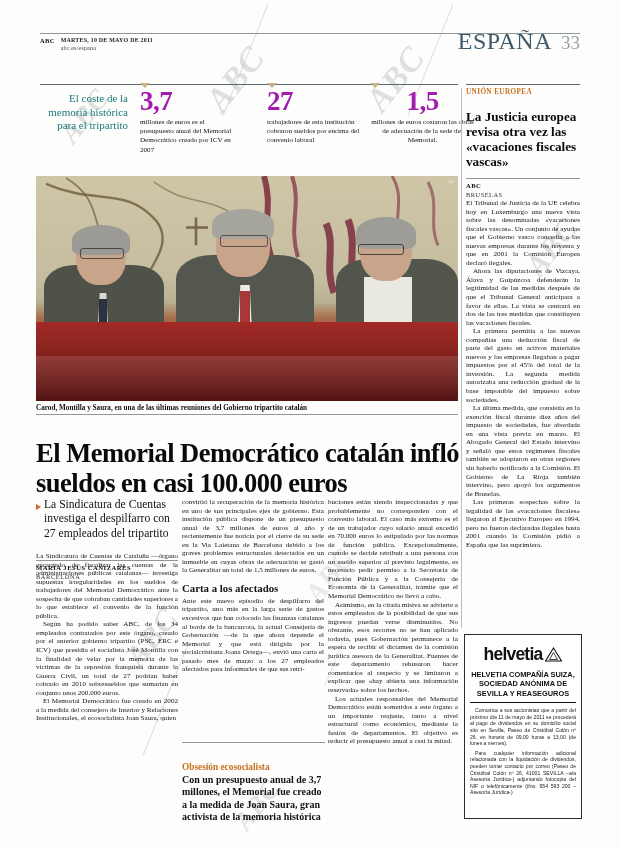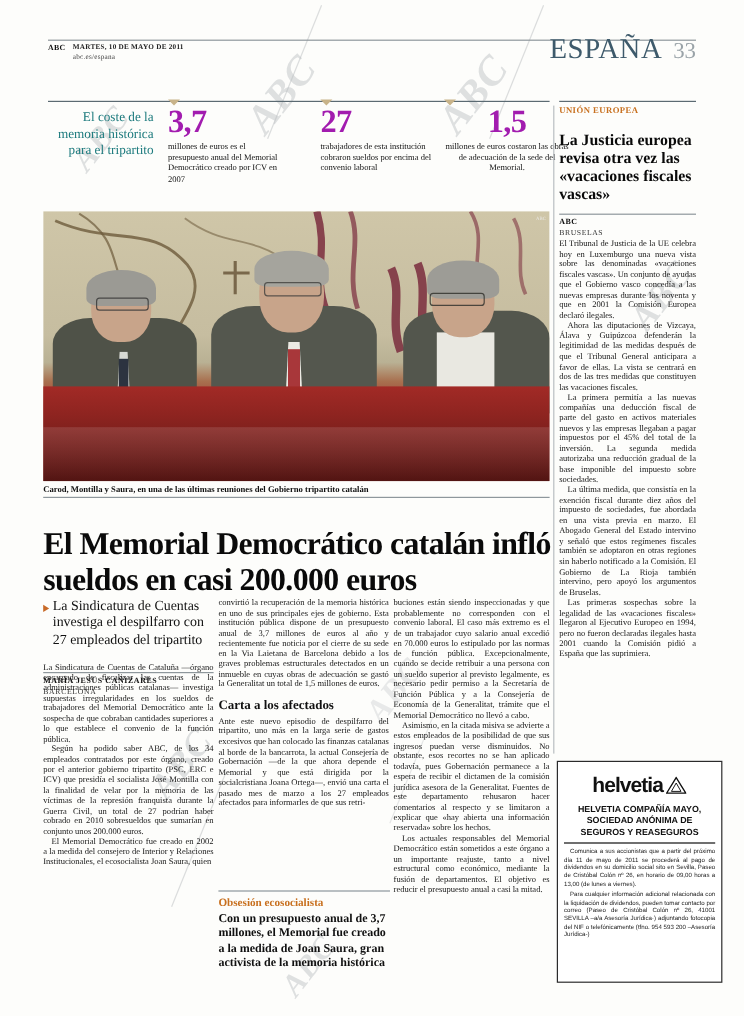--- a/index.html
+++ b/index.html
@@ -91,41 +91,41 @@
   .col p.first{text-indent:0;}
   .c-1{left:36px;top:552px;width:142px;}
   .c-2{left:182px;top:498px;width:142px;}
   .c-3{left:328px;top:498px;width:130px;}
 
   .subhead{font-weight:700;font-size:10.8px;line-height:12px;color:#111;margin:7px 0 3px;}
 
   
   .hl{position:absolute;left:182px;top:748px;width:143px;}
   .hl-rule{position:absolute;left:0;top:-6px;width:100%;height:1px;background:#8e979c;}
-  .hl-kicker{font-size:9.3px;font-weight:700;color:#c8701f;margin-bottom:2px;}
+  .hl-kicker{font-size:9.3px;font-weight:700;color:#c8701f;margin-bottom:2px;margin-top:14px;}
   .hl-text{font-size:10px;line-height:12.4px;font-weight:700;color:#111;}
 
   
   .vrule{position:absolute;left:461px;top:88px;width:1px;height:540px;background:#b8bec1;}
   .rail-kicker{position:absolute;left:466px;top:88px;font-size:7.2px;font-weight:700;
                letter-spacing:.4px;color:#c8701f;}
   .rail-head{position:absolute;left:466px;top:98px;width:114px;
              font-weight:700;font-size:13.2px;line-height:15px;color:#0a0a0a;}
   .rule-rail-by{position:absolute;left:466px;top:178px;width:114px;height:1px;background:#8e979c;}
   .rail-by{position:absolute;left:466px;top:182px;width:114px;}
   .rail-by .n{font-size:6.6px;font-weight:700;letter-spacing:.4px;}
   .rail-by .p{font-size:6.4px;letter-spacing:.5px;color:#333;margin-top:1.5px;}
   .rail-body{position:absolute;left:466px;top:199px;width:114px;
              font-size:7.1px;line-height:8.55px;text-align:justify;color:#151515;
              hyphens:auto;-webkit-hyphens:auto;}
   .rail-body p{margin:0;text-indent:7px;}
   .rail-body p.first{text-indent:0;}
 
   
-  .ad{position:absolute;left:464px;top:634px;width:138px;height:185px;
+  .ad{position:absolute;left:464px;top:634px;width:118px;height:185px;
       border:1px solid #2b2b2b;background:#fff;box-sizing:border-box;padding:5px 5px 4px;}
   .ad-logo{display:flex;align-items:center;justify-content:center;gap:3px;margin:4px 0 5px;}
   .ad-word{font-family:"Liberation Sans",sans-serif;font-weight:700;font-size:17.5px;
            letter-spacing:-.8px;color:#111;}
   .ad-mark{width:17px;height:15px;}
   .ad-title{font-family:"Liberation Sans",sans-serif;font-weight:700;font-size:7.4px;
             line-height:9.4px;text-align:center;color:#111;}
   .ad-rule{width:100%;height:1px;background:#111;margin:4px 0 4px;}
   .ad-body{font-family:"Liberation Sans",sans-serif;font-size:5.1px;line-height:6.6px;
            text-align:justify;color:#1a1a1a;hyphens:auto;-webkit-hyphens:auto;}
@@ -240,21 +240,21 @@
     <div class="paper c3" style="left:320px;bottom:38px;width:64px;height:14px;"></div>
     <div class="paper" style="left:316px;bottom:28px;width:74px;height:11px;background:#c8403a;"></div>
     <div class="ph-table"></div>
     <div class="ph-tablegloss"></div>
     <div class="ph-credit">ABC</div>
   </div>
 
   <div class="caption">Carod, Montilla y Saura, en una de las últimas reuniones del Gobierno tripartito catalán</div>
   <div class="rule-caption"></div>
 
-  <h1 class="headline">El Memorial Democrático catalán infló sueldos en casi 200.000 euros</h1>
+  <h1 class="headline">El Memorial Democrático catalán infló sueldos en casi 100.000 euros</h1>
 
   <div class="deck">
     <span class="bullet"></span>
     <p>La Sindicatura de Cuentas investiga el despilfarro con 27 empleados del tripartito</p>
   </div>
 
   <div class="rule-byline"></div>
   <div class="byline">
     <div class="by-name">MARÍA JESÚS CAÑIZARES</div>
     <div class="by-place">BARCELONA</div>
@@ -301,21 +301,21 @@
   </div>
 
   <div class="ad">
     <div class="ad-logo">
       <span class="ad-word">helvetia</span>
       <svg class="ad-mark" viewBox="0 0 34 30">
         <polygon points="17,2 33,28 1,28" fill="none" stroke="#111" stroke-width="2.2"></polygon>
         <polygon points="17,11 25,25 9,25" fill="none" stroke="#111" stroke-width="1.6"></polygon>
       </svg>
     </div>
-    <div class="ad-title">HELVETIA COMPAÑÍA MAYO, SOCIEDAD ANÓNIMA DE SEGUROS Y REASEGUROS</div>
+    <div class="ad-title">HELVETIA COMPAÑÍA SUIZA, SOCIEDAD ANÓNIMA DE SEVILLA Y REASEGUROS</div>
     <div class="ad-rule"></div>
     <div class="ad-body">
       <p>Comunica a sus accionistas que a partir del próximo día 11 de mayo de 2011 se procederá al pago de dividendos en su domicilio social sito en Sevilla, Paseo de Cristóbal Colón nº 26, en horario de 09,00 horas a 13,00 (de lunes a viernes).</p>
       <p>Para cualquier información adicional relacionada con la liquidación de dividendos, pueden tomar contacto por correo (Paseo de Cristóbal Colón nº 26, 41001 SEVILLA –a/a Asesoría Jurídica-) adjuntando fotocopia del NIF o telefónicamente (tfno. 954 593 200 –Asesoría Jurídica-)</p>
     </div>
   </div>
 
 </div>
 
 </body></html>

